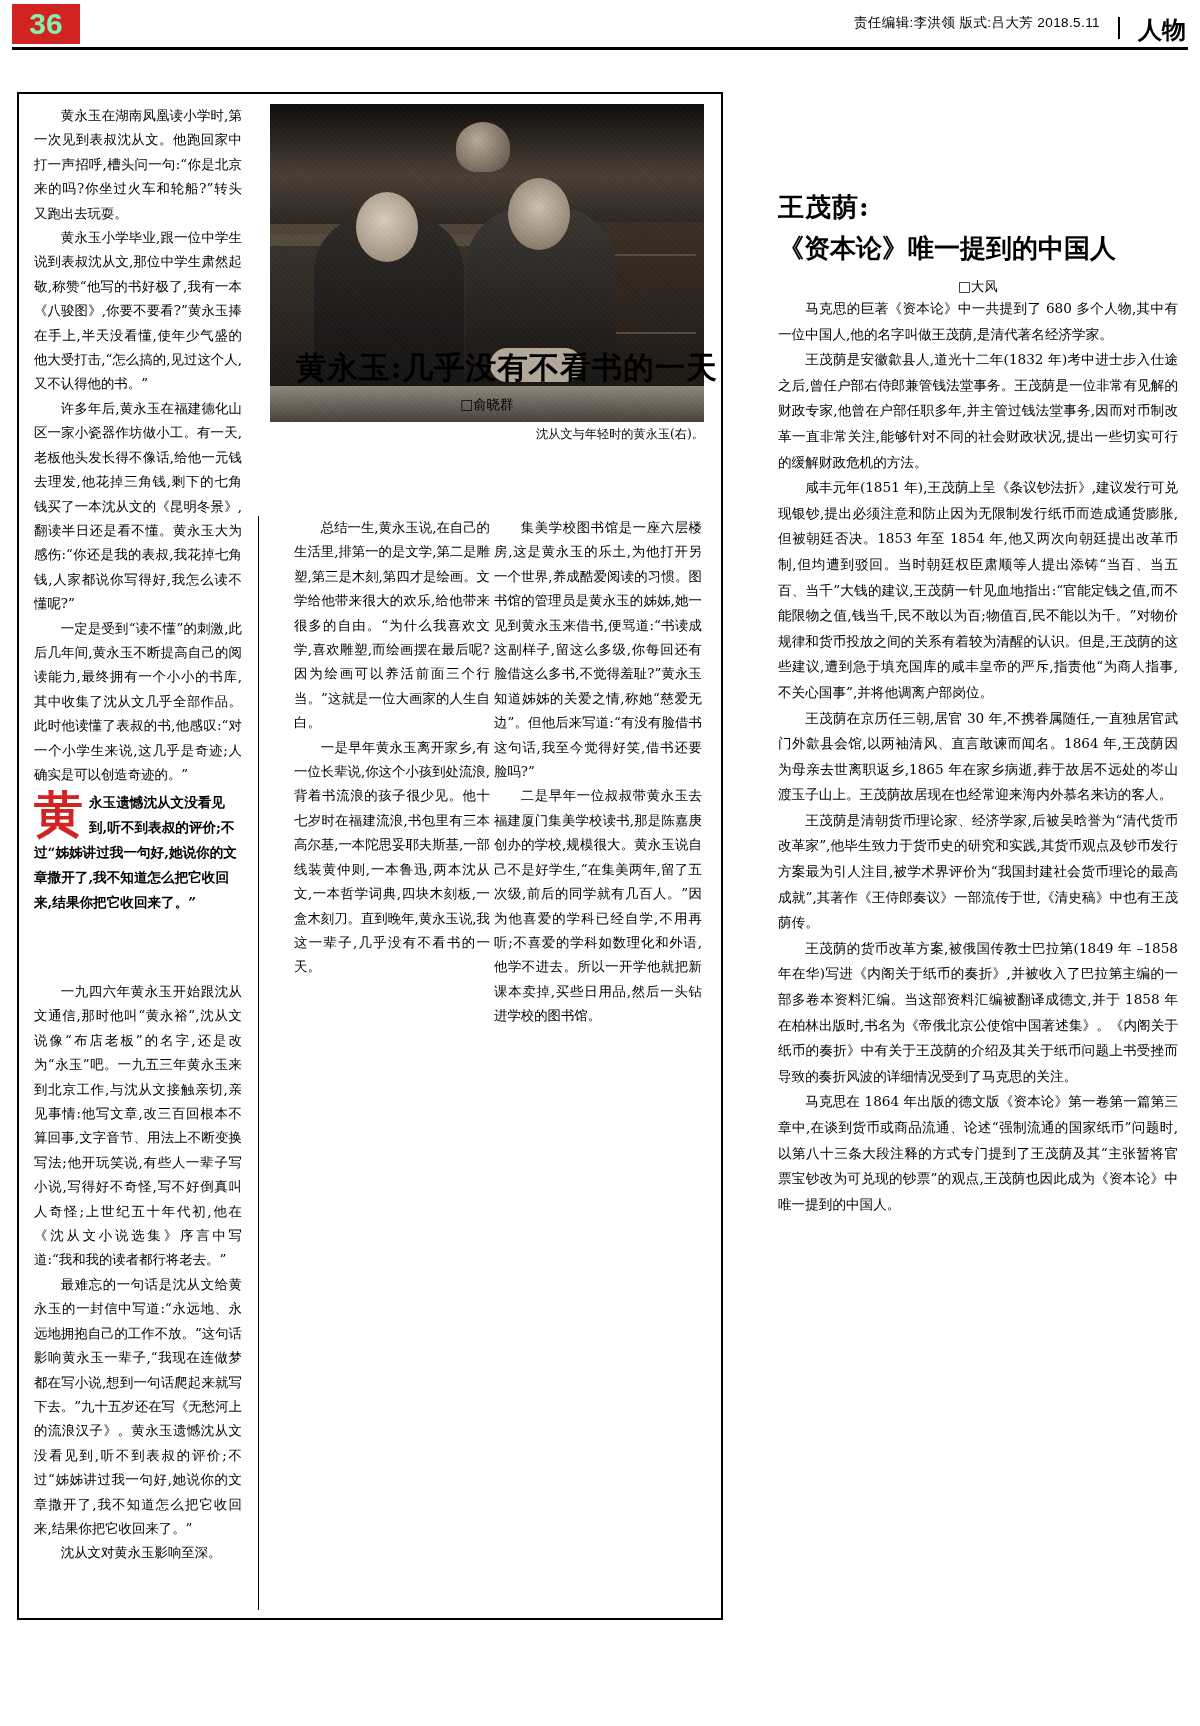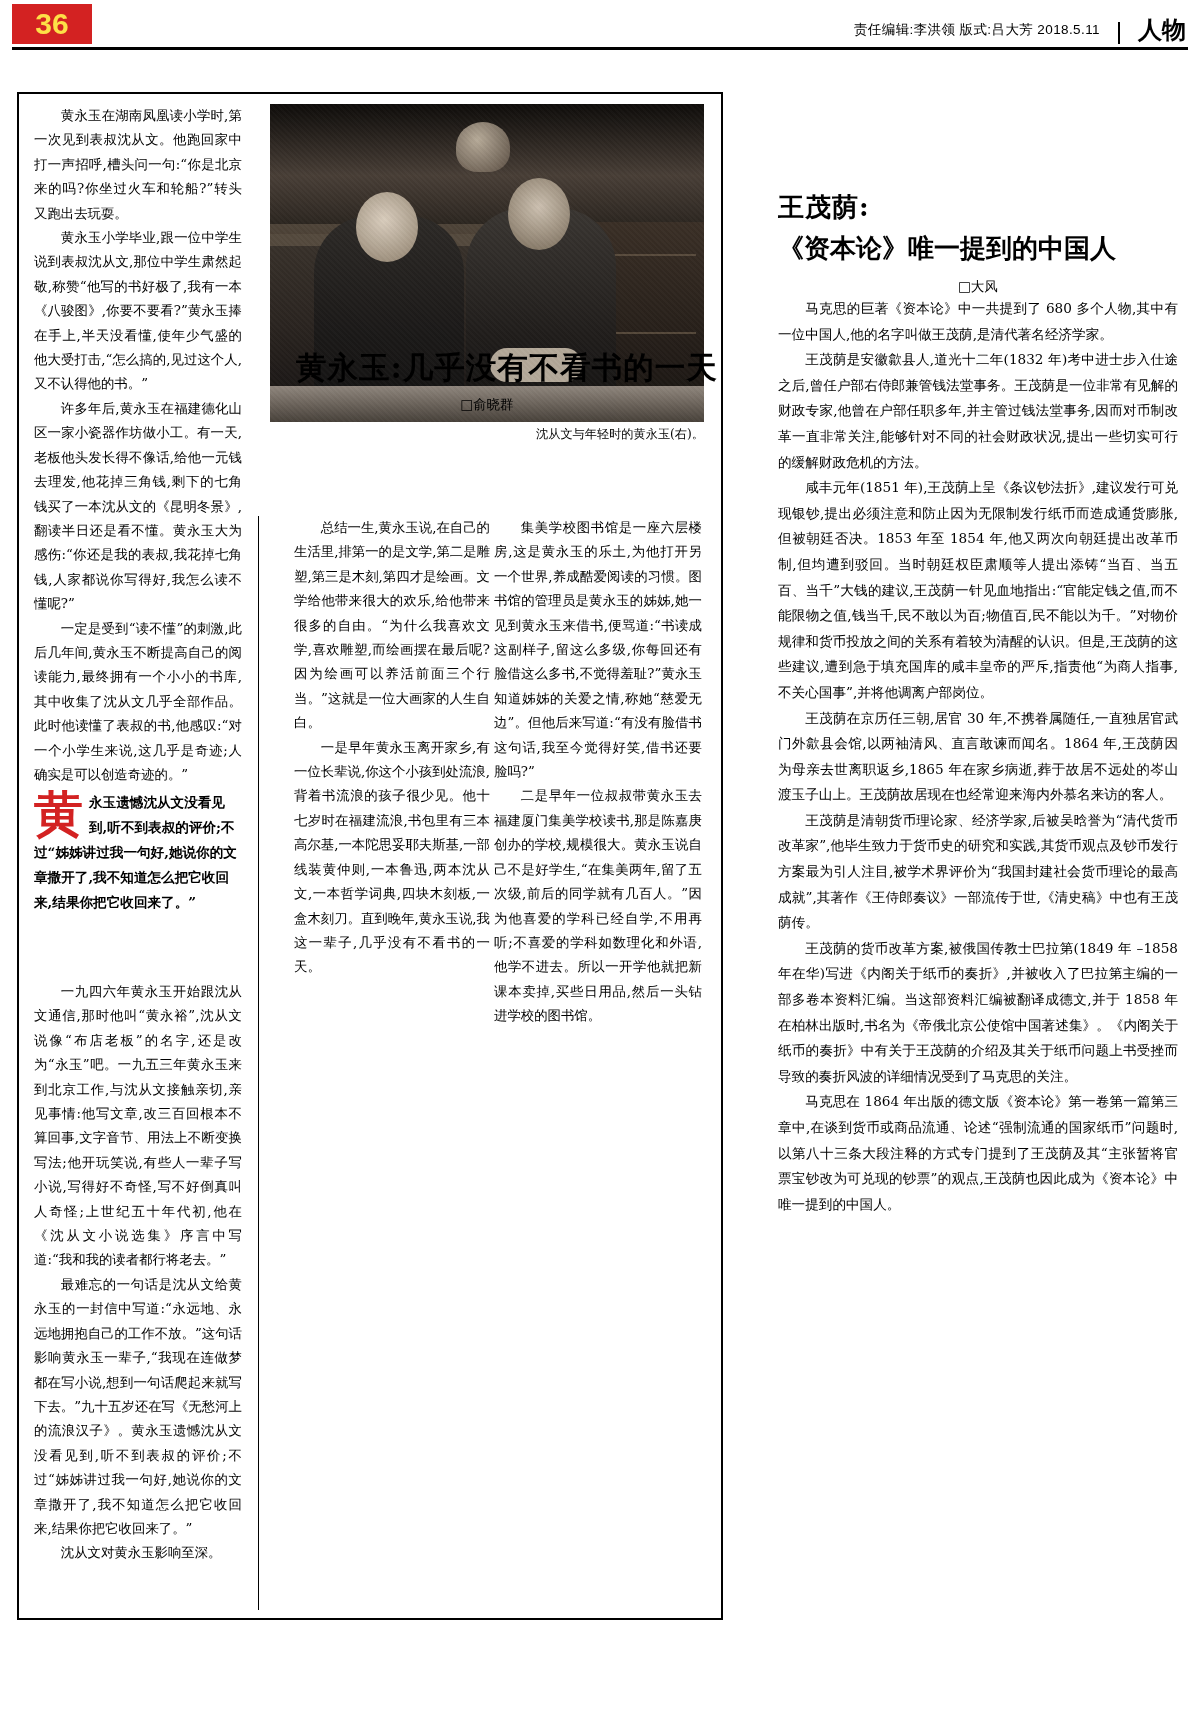--- a/index.html
+++ b/index.html
@@ -4,27 +4,27 @@
 <style>
   html,body{margin:0;padding:0;background:#ffffff;}
   body{
     width:1200px;height:1726px;position:relative;
     font-family:"DejaVu Serif","Liberation Serif",serif;
     color:#000;
   }
   
   .masthead{position:absolute;left:0;top:0;width:1200px;height:52px;}
   .page-num{
-    position:absolute;left:12px;top:4px;width:80px;height:40px;background:#d32222;
-    color:#fde047;font-size:30px;font-weight:bold;display:flex;align-items:center;justify-content:center;
+    position:absolute;left:12px;top:4px;width:68px;height:40px;background:#d32222;
+    color:#86efac;font-size:30px;font-weight:bold;display:flex;align-items:center;justify-content:center;
     font-family:"Liberation Sans",sans-serif;
   }
   .masthead-rule{position:absolute;left:12px;top:47px;width:1176px;height:3px;background:#000;}
   .masthead-right{
-    position:absolute;right:14px;top:14px;display:flex;align-items:center;gap:18px;
+    position:absolute;right:14px;top:14px;display:flex;align-items:flex-start;gap:18px;
     font-family:"Liberation Sans",sans-serif;
   }
   .masthead-credits{font-size:13.5px;letter-spacing:.4px;}
   .masthead-sep{width:2px;height:22px;background:#000;display:inline-block;position:relative;top:3px;}
   .masthead-section{font-size:24px;font-weight:bold;font-family:"DejaVu Serif",serif;}
 
   
   .frame{
     position:absolute;left:17px;top:92px;width:706px;height:1528px;
     border:2px solid #000;box-sizing:border-box;

